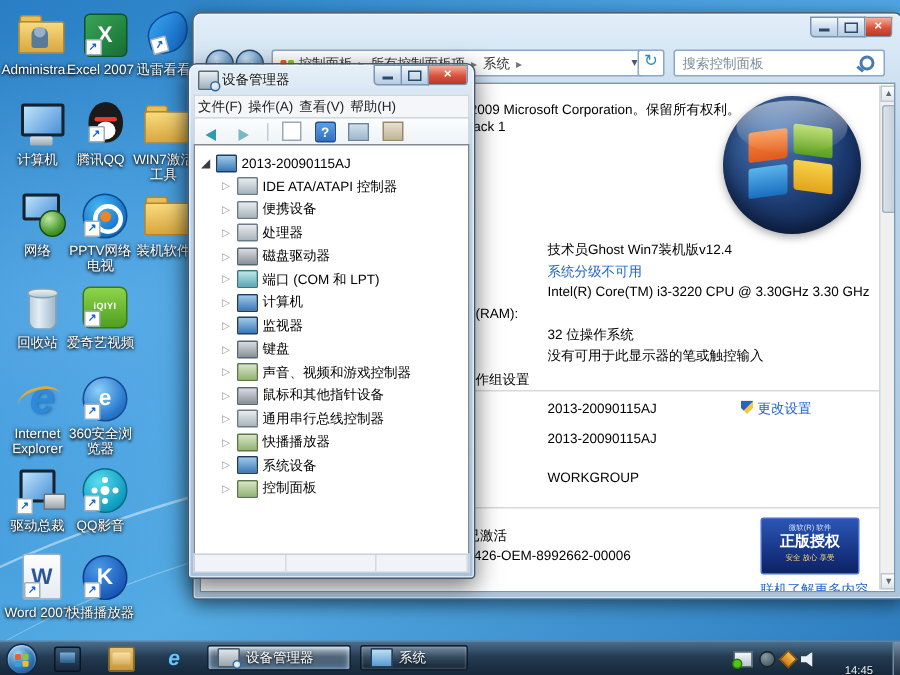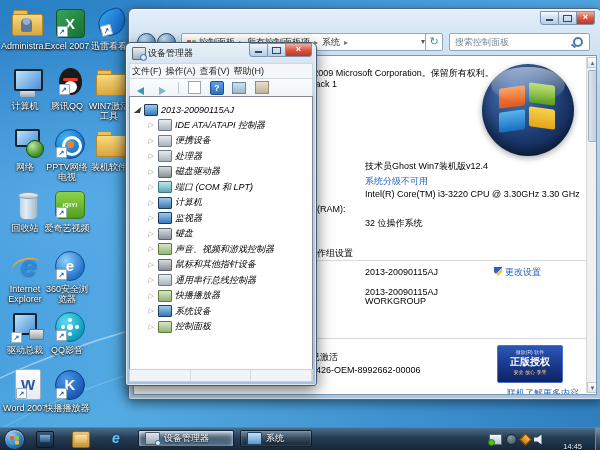--- a/index.html
+++ b/index.html
@@ -111,21 +111,21 @@
   .fl{position:absolute;width:26px;height:20px;border-radius:2px;}
   .fl1{left:17px;top:23px;background:linear-gradient(#f68c3e,#e05a20);transform:skewY(-8deg);}
   .fl2{left:47px;top:20px;background:linear-gradient(#a8d44a,#5a9e22);transform:skewY(8deg);}
   .fl3{left:17px;top:47px;background:linear-gradient(#5ab4ec,#1a6ec0);transform:skewY(-8deg);}
   .fl4{left:47px;top:44px;background:linear-gradient(#f8d24a,#e0a41a);transform:skewY(8deg);}
   .gloss{position:absolute;left:9px;top:3px;width:74px;height:36px;border-radius:50%;
     background:linear-gradient(rgba(255,255,255,.5),rgba(255,255,255,0));}
   .shield{position:absolute;left:360px;top:211px;width:8px;height:9px;
     background:linear-gradient(135deg,#2a62c0 0%,#2a62c0 48%,#f4c83a 52%,#f4c83a 100%);
     clip-path:polygon(0 0,100% 0,100% 55%,50% 100%,0 55%);}
-  .badge{position:absolute;left:363px;top:289px;width:64px;height:36px;border-radius:2px;text-align:center;
+  .badge{position:absolute;left:373px;top:289px;width:64px;height:36px;border-radius:2px;text-align:center;
     background:linear-gradient(#2b56b5,#15307e 70%,#0e2364);border:1px solid #4a6fd0;color:#fff;}
   .badge span{display:block;}
   .b1{font-size:5px;line-height:7px;padding-top:3px;color:#cfe0ff;}
   .b2{font-size:10px;line-height:12px;font-weight:bold;}
   .b3{font-size:5px;line-height:8px;color:#ffd97a;}
   .sbar{position:absolute;left:452px;top:1px;width:11px;height:336px;background:#f0f0f0;border-left:1px solid #d8d8d8;}
   .sarr{position:absolute;left:0;width:11px;height:11px;font-size:6px;line-height:11px;text-align:center;color:#5a6a7a;
     background:linear-gradient(#fdfdfd,#dfe6ec);border:1px solid #c0c8d0;box-sizing:border-box;}
   .sarr.up{top:0;}
   .sarr.dn{bottom:0;}
@@ -151,21 +151,21 @@
   .tri-l,.tri-r{display:inline-block;width:0;height:0;border:4px solid transparent;margin-top:3px;}
   .tri-l{border-right:7px solid #2e9bb0;border-left:none;}
   .tri-r{border-left:7px solid #7ab8c4;border-right:none;}
   .tsep{display:inline-block;width:1px;height:12px;background:#c0ccd6;margin:3px 2px 0 3px;vertical-align:top;}
   .ic-doc{background:#fff;border:1px solid #98a8b8;width:11px;height:11px;}
   .ic-help{background:linear-gradient(#5aa0e8,#2f6fc0);border:1px solid #1d4e90;border-radius:2px;
     color:#fff;font-size:9px;font-weight:bold;line-height:12px;width:12px;height:12px;}
   .ic-mon{background:linear-gradient(#cfe0ee,#9fb8cc);border:1px solid #6a85a0;width:12px;height:10px;margin-top:3px;}
   .ic-scan{background:linear-gradient(#e8e0d0,#c0b49a);border:1px solid #9a8a6a;width:12px;height:11px;}
   .dm-tree{position:absolute;left:3px;right:3px;top:53px;bottom:14px;background:#fff;border:1px solid #828790;overflow:hidden;}
-  .trow{position:absolute;left:0;right:12px;height:15px;white-space:nowrap;font-style:italic;}
+  .trow{position:absolute;left:0;right:12px;height:15px;white-space:nowrap;}
   .exp{display:inline-block;width:9px;font-size:7px;color:#9a9a9a;vertical-align:middle;}
   .exp.open{color:#3c3c3c;font-size:8px;}
   .ticon{display:inline-block;width:12px;height:10px;margin:0 3px 0 1px;border-radius:1px;vertical-align:middle;}
   .ti-a{background:linear-gradient(#9fcbe8,#3a78b8);border:1px solid #1d3c5f;}
   .ti-b{background:linear-gradient(#e8ecef,#a8b4bc);border:1px solid #6a7a88;}
   .ti-c{background:linear-gradient(#d8dce0,#889098);border:1px solid #5a646e;}
   .ti-d{background:linear-gradient(#bfe8ec,#5aa8b4);border:1px solid #3a7880;}
   .ti-e{background:linear-gradient(#d8e4c8,#94b474);border:1px solid #5a7a44;}
   .tlabel{font-size:9px;color:#000;vertical-align:middle;}
   .dm-status{position:absolute;left:3px;right:3px;bottom:3px;height:11px;background:#f0f4f8;border:1px solid #c8d0d8;display:flex;}
@@ -360,27 +360,28 @@
           <span class="fl fl2"></span>
           <span class="fl fl3"></span>
           <span class="fl fl4"></span>
         <span class="gloss"></span>
       </div>
       <span class="t" style="left:231px;top:104px;">技术员Ghost Win7装机版v12.4</span>
       <a class="t link" style="left:231px;top:119px;">系统分级不可用</a>
       <span class="t" style="left:231px;top:133px;">Intel(R) Core(TM) i3-3220 CPU @ 3.30GHz  3.30 GHz</span>
       <span class="t" style="left:147px;top:147px;">安装内存(RAM):</span>
       <span class="t" style="left:231px;top:161px;">32 位操作系统</span>
+      <span class="t" style="left:231px;top:175px;">没有可用于此显示器的笔或触控输入</span>
       <span class="t" style="left:102px;top:191px;">计算机名称、域和工作组设置</span>
       <div class="hr" style="left:70px;top:204px;width:382px;"></div>
       <span class="t" style="left:231px;top:211px;">2013-20090115AJ</span>
       <span class="shield"></span>
       <a class="t link" style="left:371px;top:210px;">更改设置</a>
       <span class="t" style="left:231px;top:231px;">2013-20090115AJ</span>
-      <span class="t" style="left:231px;top:240px;">WORKGROUP</span>
+      <span class="t" style="left:231px;top:257px;">WORKGROUP</span>
       <div class="hr" style="left:70px;top:282px;width:382px;"></div>
       <span class="t" style="left:78px;top:288px;">Windows 激活</span>
       <span class="t" style="left:138px;top:295px;">Windows 已激活</span>
       <span class="t" style="left:172px;top:309px;">00426-OEM-8992662-00006</span>
       <div class="badge">
         <span class="b1">微软(R) 软件</span>
         <span class="b2">正版授权</span>
         <span class="b3">安全 放心 享受</span>
       </div>
       <a class="t link" style="left:373px;top:331px;">联机了解更多内容...</a>

